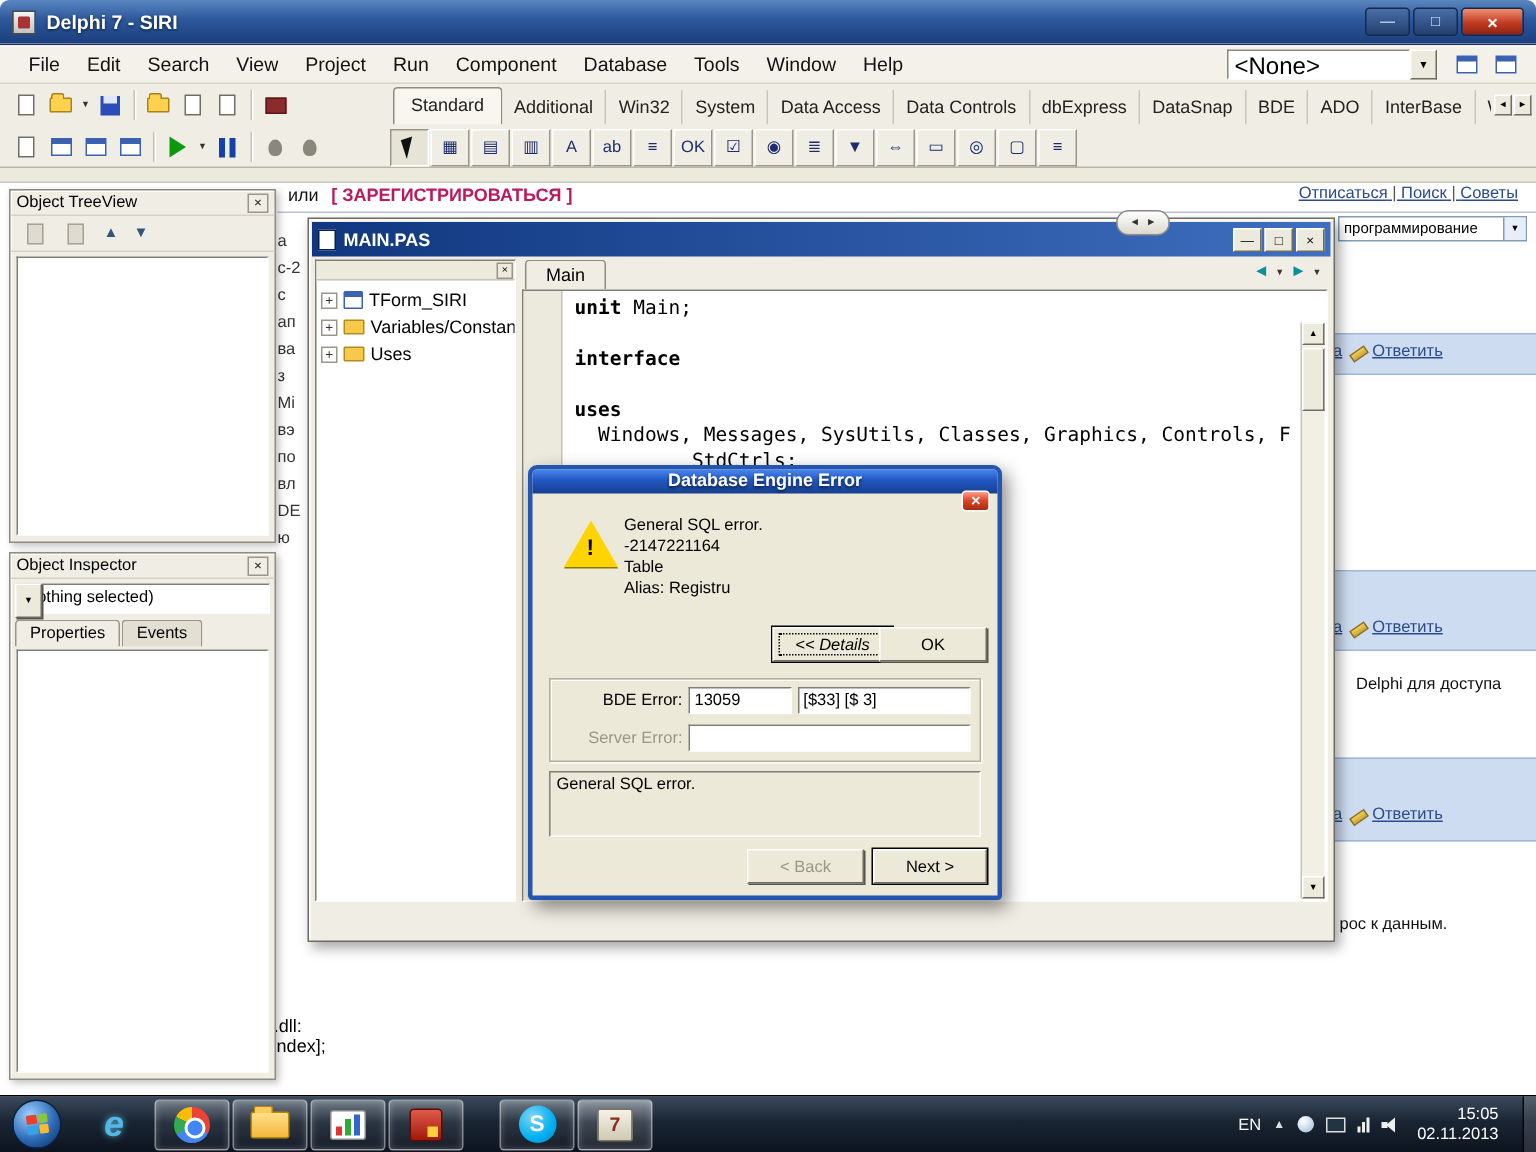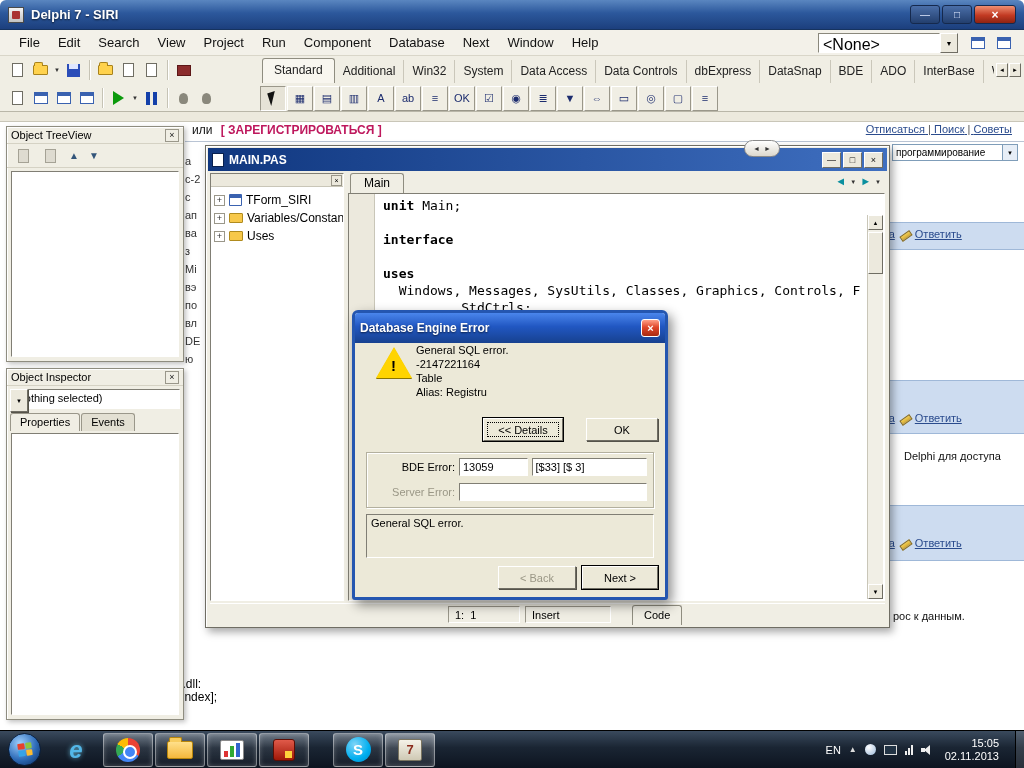--- a/index.html
+++ b/index.html
@@ -140,31 +140,31 @@
   .st-c2 { width:86px; }
   .st-tab { margin-left:16px; padding:3px 11px 2px; border:1px solid #8f8d80; border-bottom:none; background:#f0eee4; border-radius:3px 3px 0 0; align-self:flex-end; height:20px; }
 
   
   #pill { position:absolute; left:744px; top:140px; width:36px; height:17px; background:linear-gradient(#fff,#dcd8ce);
     border:1px solid #8a8a8a; border-radius:9px; z-index:25; display:flex; align-items:center; justify-content:center; gap:4px; font-size:7px; color:#333; }
 
   
   #dialog { position:absolute; left:352px; top:310px; width:316px; height:290px; background:#ece9d8;
     border:3px solid #2456b0; border-radius:6px 6px 3px 3px; box-shadow:4px 5px 12px rgba(0,0,0,.45); z-index:30; }
-  #dialog-title { height:30px; background:linear-gradient(#4a86ec,#2157c2 45%,#17418f); border-radius:3px 3px 0 0; display:flex; align-items:center; padding:0 5px; }
+  #dialog-title { height:16px; background:linear-gradient(#4a86ec,#2157c2 45%,#17418f); border-radius:3px 3px 0 0; display:flex; align-items:center; padding:0 5px;flex-direction:column; }
   #dialog-title .t { color:#fff; font-weight:bold; font-size:12px; text-shadow:0 1px 2px rgba(0,0,0,.6); }
   .dlg-close { margin-left:auto; width:19px; height:18px; border-radius:3px; border:1px solid #fff;
     background:linear-gradient(#ffa088,#e0472b 45%,#a82a10); color:#fff; font-weight:bold; font-size:11px; display:flex; align-items:center; justify-content:center; }
   .dlg-warn { position:absolute; left:21px; top:34px; width:38px; height:32px; }
   .dlg-warn .tri { width:0; height:0; border-left:18px solid transparent; border-right:18px solid transparent; border-bottom:31px solid #ffd400; filter:drop-shadow(0 1px 0 #8a7500); }
   .dlg-warn .bang { position:absolute; left:15px; top:10px; color:#000; font-weight:bold; font-size:15px; }
   .dlg-msg { position:absolute; left:61px; top:30px; font-size:11px; line-height:14px; color:#000; }
   .btn { position:absolute; height:23px; background:#ece9d8; border:1px solid; border-color:#fff #6f6d63 #6f6d63 #fff;
     box-shadow:1px 1px 0 #55534a; font-size:11px; display:flex; align-items:center; justify-content:center; color:#000; }
-  .btn-details { left:128px; top:105px; width:80px; box-shadow:0 0 0 1px #000; }
+  .btn-details { left:160px; top:105px; width:80px; box-shadow:0 0 0 1px #000;font-style:italic; }
   .btn-details::after { content:""; position:absolute; inset:3px; border:1px dotted #000; }
   .btn-ok { left:231px; top:105px; width:72px; }
   .dlg-group { position:absolute; left:11px; top:139px; width:288px; height:56px; border:1px solid #b3b09e; box-shadow:inset 1px 1px 0 #fff, 1px 1px 0 #fff; }
   .frow { position:absolute; left:2px; right:6px; display:flex; align-items:center; }
   .frow.r1 { top:5px; } .frow.r2 { top:30px; }
   .flabel { width:88px; text-align:right; font-size:11px; margin-right:4px; white-space:nowrap; }
   .flabel.dis { color:#9a9786; }
   .finput { height:18px; background:#fff; border:1px solid; border-color:#807e74 #fff #fff #807e74; font-size:11px; padding:2px 3px; white-space:pre; overflow:hidden; }
   .fi-1 { width:70px; } .fi-2 { width:118px; margin-left:4px; } .fi-3 { width:192px; }
   .dlg-memo { position:absolute; left:11px; top:201px; width:288px; height:44px; background:#ece9d8;
@@ -231,21 +231,21 @@
     <div style="display:flex;">
 
     <span class="menu-item i0">File</span>
         <span class="menu-item i1">Edit</span>
         <span class="menu-item i2">Search</span>
         <span class="menu-item i3">View</span>
         <span class="menu-item i4">Project</span>
         <span class="menu-item i5">Run</span>
         <span class="menu-item i6">Component</span>
         <span class="menu-item i7">Database</span>
-        <span class="menu-item i8">Next</span>
+        <span class="menu-item i8">Tools</span>
         <span class="menu-item i9">Window</span>
         <span class="menu-item i10">Help</span>
       </div>
     <div id="desktop-combo">
       <span class="combo-val">&lt;None&gt;</span>
       <span class="combo-btn">▼</span>
     </div>
     <div class="mb-btns">
       <span class="mb-btn">
           <span class="sh-form"></span>
@@ -562,25 +562,20 @@
         <div id="ed-code">
           <div id="ed-gutter"></div>
           <div id="code-lines"><div class="code-line"><span class="kw">unit </span><span>Main;</span></div><div class="code-line"></div><div class="code-line"><span class="kw">interface</span></div><div class="code-line"></div><div class="code-line"><span class="kw">uses</span></div><div class="code-line"><span>  Windows, Messages, SysUtils, Classes, Graphics, Controls, F</span></div><div class="code-line"><span>          StdCtrls;</span></div></div>
           <div id="ed-scroll">
             <span class="sc-btn sc-up">▲</span>
             <span class="sc-thumb"></span>
             <span class="sc-btn sc-dn">▼</span>
           </div>
         </div>
       </div>
-      <div id="ed-status">
-        <span class="st-cell st-c1">1:  1</span>
-        <span class="st-cell st-c2">Insert</span>
-        <span class="st-tab">Code</span>
-      </div>
     </div>
   </div>
 
   <div id="pill">
     <span>◄</span>
     <span>►</span>
   </div>
 
   <div id="dialog">
     <div id="dialog-title">

